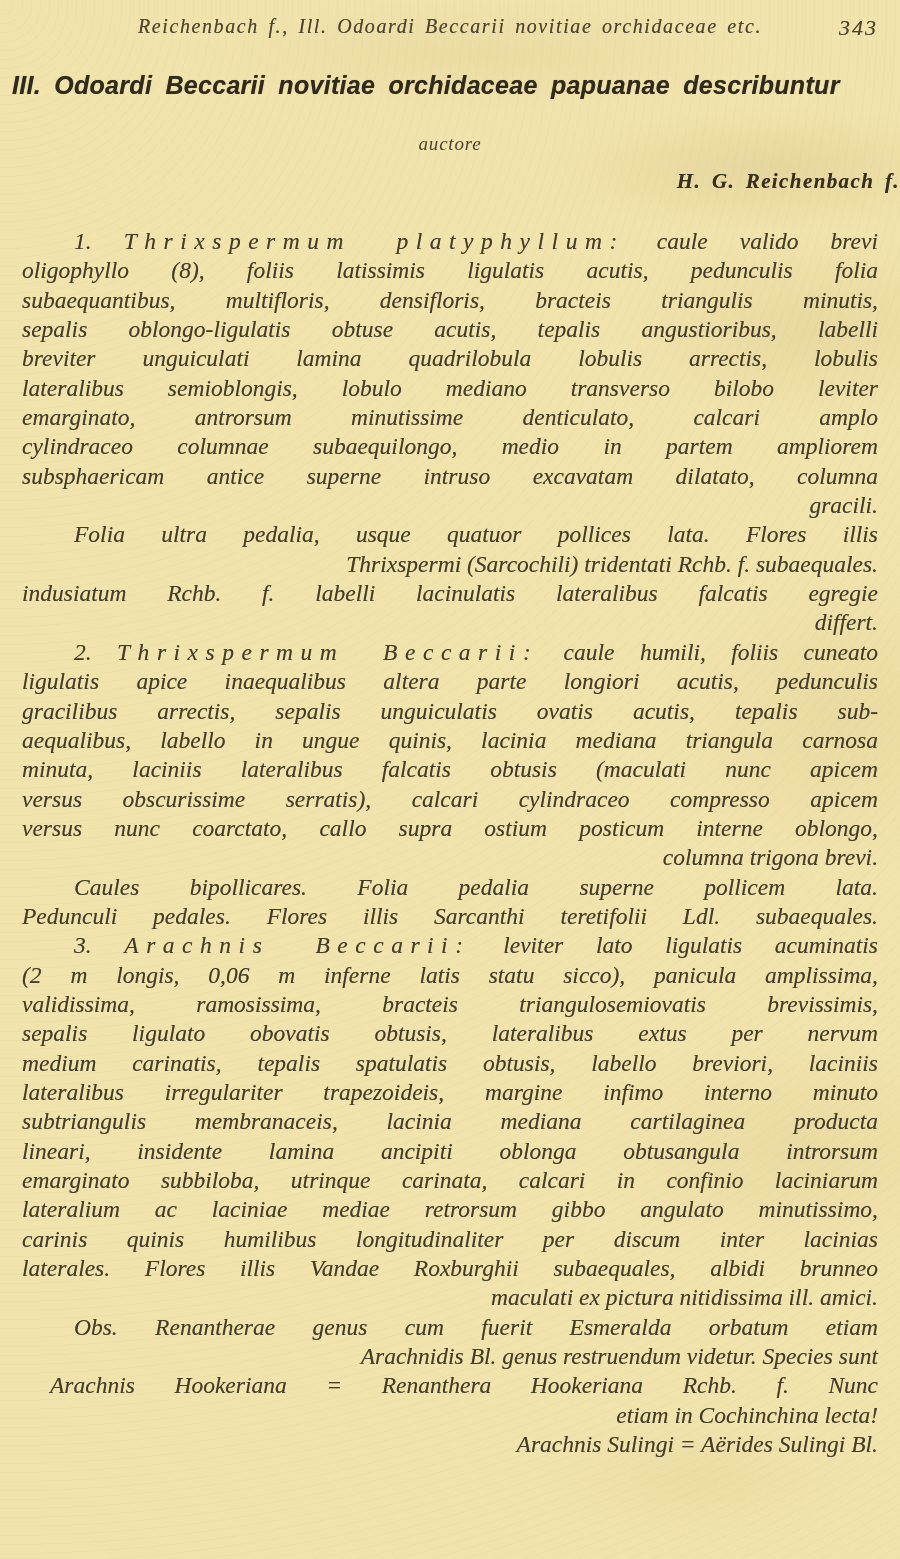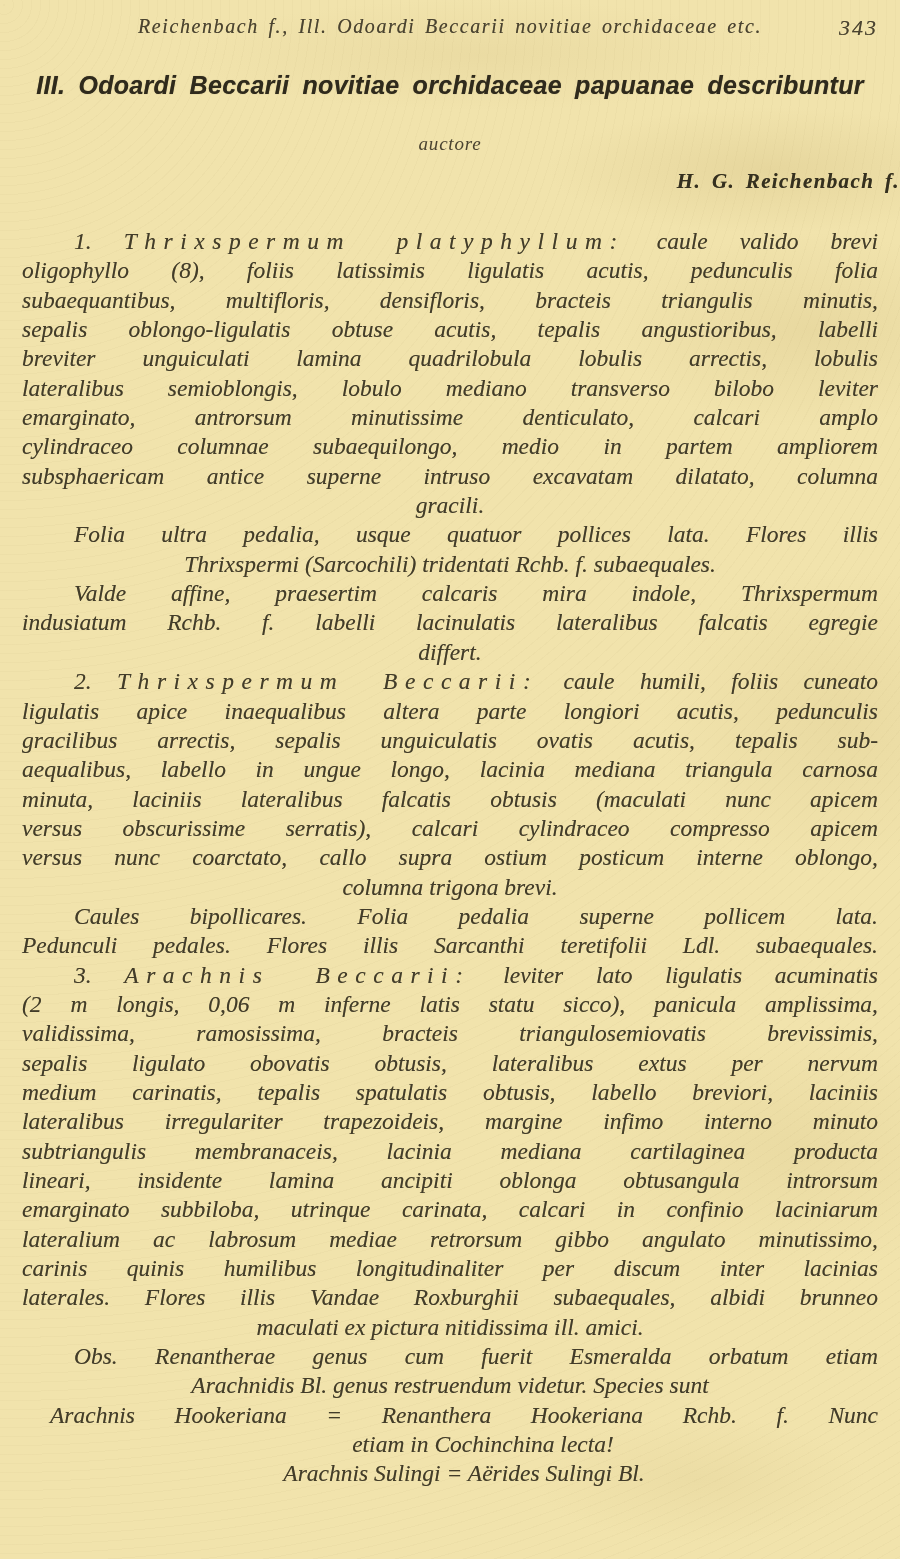--- a/index.html
+++ b/index.html
@@ -28,21 +28,21 @@
     color:#4a4330;
     text-shadow:0 0 0.6px rgba(74,67,48,0.55);
   }
   .page-number {
     position:absolute; right:-2px; top:0;
     font-size:22px; letter-spacing:2px;
   }
   .title {
     position:absolute; top:71px; left:12px; right:12px;
     margin:0;
-    text-align:center;
+    text-align:left;
     font-family:"Liberation Sans", sans-serif;
     font-weight:bold;
     font-size:25px; letter-spacing:0.3px; word-spacing:6px;
     color:#2f2a1c;
     text-shadow:0 0 0.7px rgba(47,42,28,0.6);
   }
   .byline {
     position:absolute; top:133px; left:0; right:0;
     text-align:center;
     font-size:19px; letter-spacing:0.8px;
@@ -54,21 +54,21 @@
     font-weight:bold;
     font-size:21px; letter-spacing:1.4px; word-spacing:4px;
     color:#35301f;
     text-shadow:0 0 0.6px rgba(53,48,31,0.55);
   }
   .body-text {
     position:absolute; top:227px; left:22px; width:856px;
     font-size:23.5px; line-height:29.35px;
     text-shadow:0 0 0.6px rgba(66,60,41,0.45);
   }
-  .line { text-align:center; }
+  .line { text-align:right; }
   .line.just { text-align:justify; text-align-last:justify; }
   .line.ind1 { text-indent:52px; }
   .line.ind2 { text-indent:28px; }
   .line.ind3 { text-indent:66px; }
   .spaced { letter-spacing:0.32em; word-spacing:0.25em; }
 </style>
 </head>
 <body>
 
 <div class="page">
@@ -94,49 +94,48 @@
         <div class="line just"><span>emarginato, antrorsum minutissime denticulato, calcari amplo</span></div>
         <div class="line just"><span>cylindraceo columnae subaequilongo, medio in partem ampliorem</span></div>
         <div class="line just"><span>subsphaericam antice superne intruso excavatam dilatato, columna</span></div>
         <div class="line"><span>gracili.</span></div>
       </div>
       <div class="para">
         <div class="line just ind1"><span>Folia ultra pedalia, usque quatuor pollices lata.  Flores illis</span></div>
         <div class="line"><span>Thrixspermi (Sarcochili) tridentati Rchb. f. subaequales.</span></div>
       </div>
       <div class="para">
-        <div class="line just ind1"><span>Valde affine, praesertim calcaris mira indole, Thrixspermum</span></div>
         <div class="line just"><span>indusiatum Rchb. f. labelli lacinulatis lateralibus falcatis egregie</span></div>
         <div class="line"><span>differt.</span></div>
       </div>
       <div class="para">
         <div class="line just ind1"><span>2. </span><span class="spaced">Thrixspermum Beccarii:</span><span> caule humili, foliis cuneato</span></div>
         <div class="line just"><span>ligulatis apice inaequalibus altera parte longiori acutis, pedunculis</span></div>
         <div class="line just"><span>gracilibus arrectis, sepalis unguiculatis ovatis acutis, tepalis sub-</span></div>
-        <div class="line just"><span>aequalibus, labello in ungue longo, lacinia mediana triangula carnosa</span></div>
+        <div class="line just"><span>aequalibus, labello in ungue quinis, lacinia mediana triangula carnosa</span></div>
         <div class="line just"><span>minuta, laciniis lateralibus falcatis obtusis (maculati nunc apicem</span></div>
         <div class="line just"><span>versus obscurissime serratis), calcari cylindraceo compresso apicem</span></div>
         <div class="line just"><span>versus nunc coarctato, callo supra ostium posticum interne oblongo,</span></div>
         <div class="line"><span>columna trigona brevi.</span></div>
       </div>
       <div class="para">
         <div class="line just ind1"><span>Caules bipollicares.  Folia pedalia superne pollicem lata.</span></div>
         <div class="line just"><span>Pedunculi pedales.  Flores illis Sarcanthi teretifolii Ldl. subaequales.</span></div>
       </div>
       <div class="para">
         <div class="line just ind1"><span>3. </span><span class="spaced">Arachnis Beccarii:</span><span> leviter lato ligulatis acuminatis</span></div>
         <div class="line just"><span>(2 m longis, 0,06 m inferne latis statu sicco), panicula amplissima,</span></div>
         <div class="line just"><span>validissima, ramosissima, bracteis triangulosemiovatis brevissimis,</span></div>
         <div class="line just"><span>sepalis ligulato obovatis obtusis, lateralibus extus per nervum</span></div>
         <div class="line just"><span>medium carinatis, tepalis spatulatis obtusis, labello breviori, laciniis</span></div>
         <div class="line just"><span>lateralibus irregulariter trapezoideis, margine infimo interno minuto</span></div>
         <div class="line just"><span>subtriangulis membranaceis, lacinia mediana cartilaginea producta</span></div>
         <div class="line just"><span>lineari, insidente lamina ancipiti oblonga obtusangula introrsum</span></div>
         <div class="line just"><span>emarginato subbiloba, utrinque carinata, calcari in confinio laciniarum</span></div>
-        <div class="line just"><span>lateralium ac labrosum mediae retrorsum gibbo angulato minutissimo,</span></div>
+        <div class="line just"><span>lateralium ac laciniae mediae retrorsum gibbo angulato minutissimo,</span></div>
         <div class="line just"><span>carinis quinis humilibus longitudinaliter per discum inter lacinias</span></div>
         <div class="line just"><span>laterales.  Flores illis Vandae Roxburghii subaequales, albidi brunneo</span></div>
         <div class="line"><span>maculati ex pictura nitidissima ill. amici.</span></div>
       </div>
       <div class="para">
         <div class="line just ind1"><span>Obs.  Renantherae genus cum fuerit Esmeralda orbatum etiam</span></div>
         <div class="line"><span>Arachnidis Bl. genus restruendum videtur.  Species sunt</span></div>
       </div>
       <div class="para">
         <div class="line just ind2"><span>Arachnis Hookeriana = Renanthera Hookeriana Rchb. f.  Nunc</span></div>

